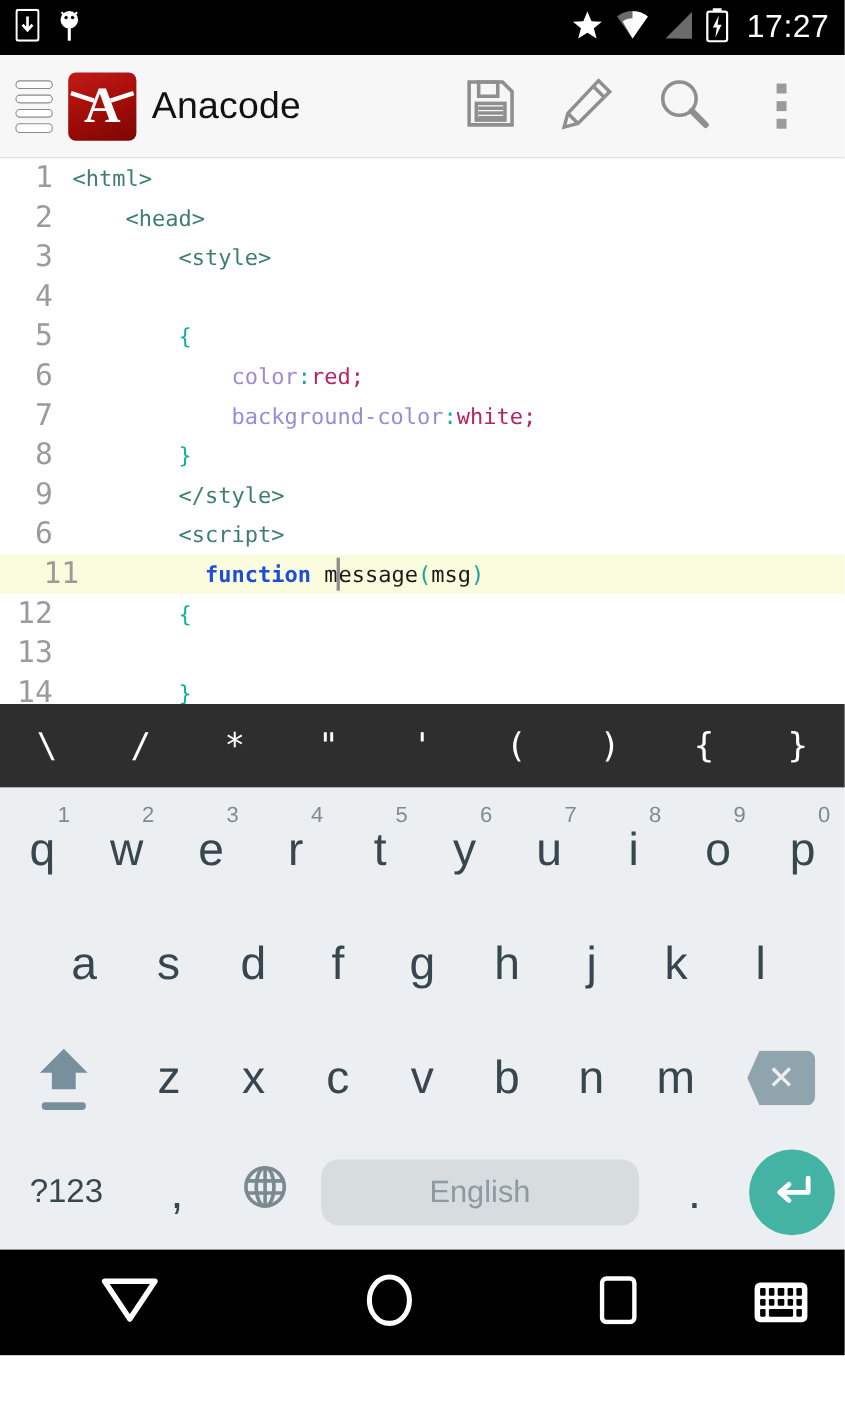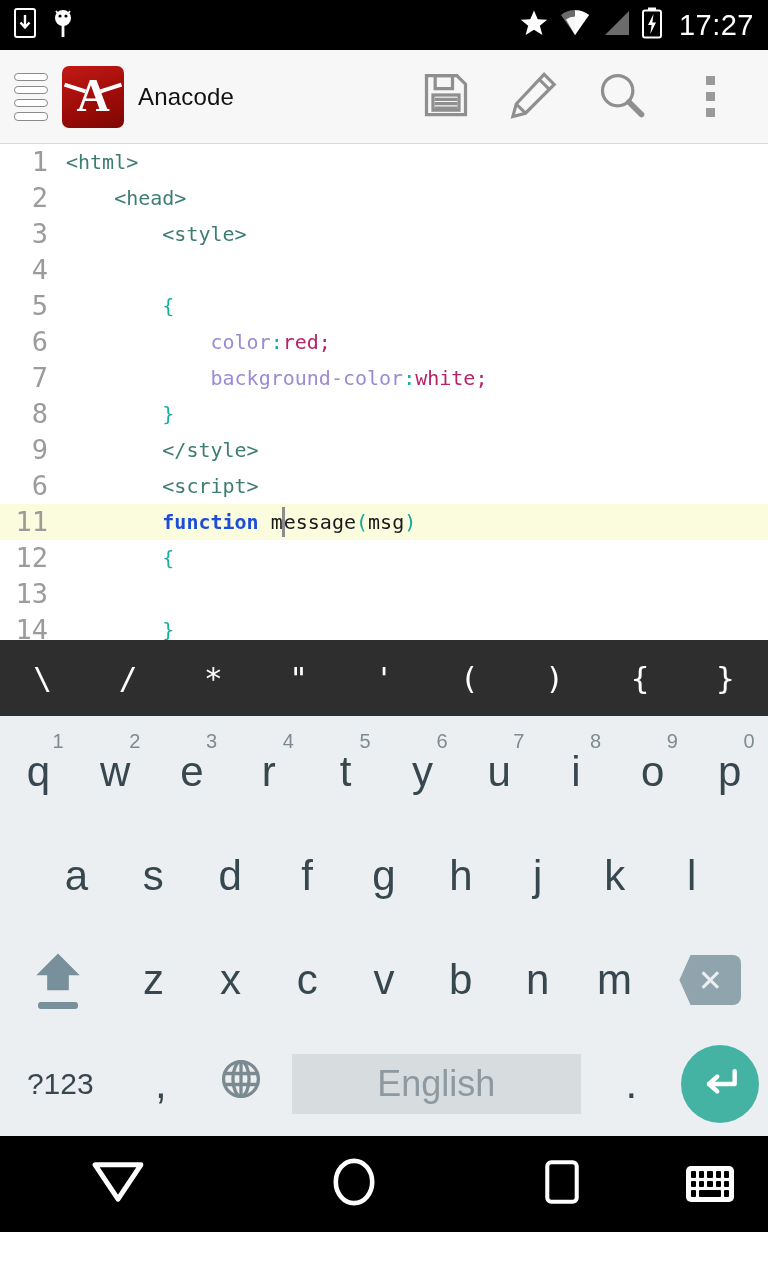--- a/index.html
+++ b/index.html
@@ -36,33 +36,33 @@
   }
   .logo .glyph {
     position: absolute; inset: 0; color: #fff; font-size: 46px; font-weight: bold;
     font-family: "Liberation Serif", serif;
     display: flex; align-items: center; justify-content: center; line-height: 1;
     padding-bottom: 2px;
   }
   .logo .wing { position: absolute; top: 20px; width: 22px; height: 4px; background: #fff; }
   .logo .wing.l { left: 2px; transform: rotate(18deg); }
   .logo .wing.r { right: 2px; transform: rotate(-18deg); }
-  .app-title { font-size: 24px; color: #111; margin-left: 14px; letter-spacing: .2px; white-space: nowrap; }
+  .app-title { font-size: 34px; color: #111; margin-left: 14px; letter-spacing: .2px; white-space: nowrap; }
   .appbar-actions { margin-left: auto; display: flex; align-items: center; gap: 0; }
   .action { width: 88px; height: 88px; display: flex; align-items: center; justify-content: center; }
   .kebab { display: flex; flex-direction: column; gap: 7px; align-items: center; }
   .kebab span { width: 9px; height: 9px; background: #9a9a9a; display: block; }
 
   
   .editor {
     flex: 0 0 496px; height: 496px; background: #fff; position: relative; overflow: hidden;
     font-family: "DejaVu Sans Mono", "Liberation Mono", monospace;
   }
   .code-line { display: flex; height: 36px; align-items: center; white-space: pre; }
-  .code-line.active { background: #fbfbdd; }
+  .code-line.active { background: #fbfbdd; padding-left: 24px; }
   .ln {
     width: 58px; flex: 0 0 58px; text-align: right; padding-right: 10px;
     color: #9b9b9b; font-size: 27px; line-height: 36px;
   }
   .code { font-size: 20px; line-height: 36px; padding-left: 8px; position: relative; }
   .tag    { color: #3d7d74; }
   .sel    { color: #e01010; }
   .brace  { color: #12b0a0; }
   .prop   { color: #9b8ad6; }
   .colon  { color: #12b0a0; }
@@ -94,23 +94,23 @@
     color: #37474f; font-size: 42px; font-family: "Liberation Sans", sans-serif; font-weight: 300;
   }
   .key .hint {
     position: absolute; top: 10px; left: 50%; transform: translateX(14px);
     font-size: 20px; color: #7d8b93;
   }
   .krow.mid { padding: 0 38px; }
   .key.wide15 { flex: 1.5 1 0; }
   .key.func { font-size: 30px; }
   .spacebar {
-    flex: 3.6 1 0; margin: 22px 10px; background: #d7dcdf; border-radius: 0;
+    flex: 3.6 1 0; margin: 22px 10px; background: #d7dcdf; border-radius: 16px;
     display: flex; align-items: center; justify-content: center;
-    color: #8d9aa1; font-size: 36px;
+    color: #8d9aa1; font-size: 28px;
   }
   .enterkey {
     flex: 1.2 1 0; display: flex; align-items: center; justify-content: center;
   }
   .enter-circle {
     width: 78px; height: 78px; border-radius: 50%; background: #45b3a3;
     display: flex; align-items: center; justify-content: center;
   }
   .backspace {
     width: 62px; height: 50px; background: #90a4ae; position: relative;

